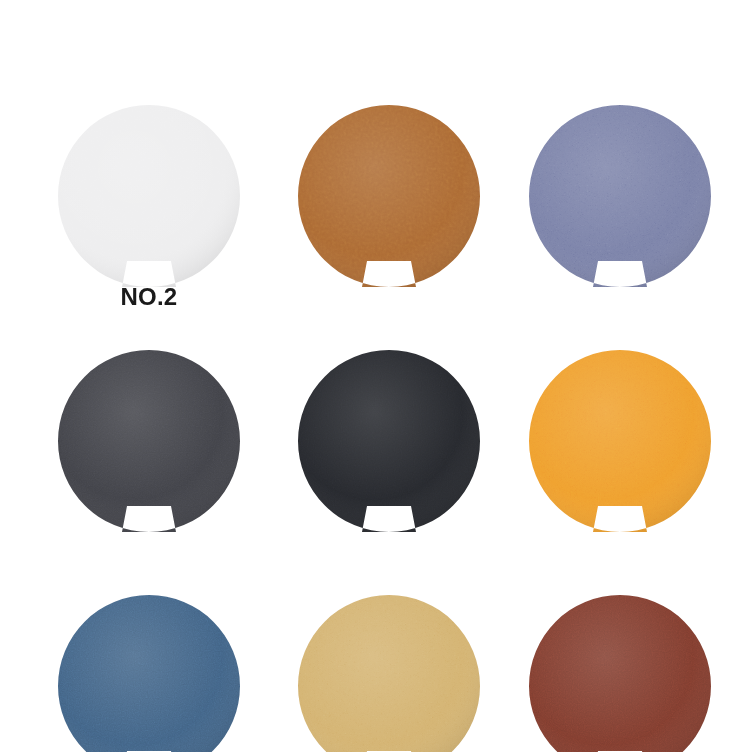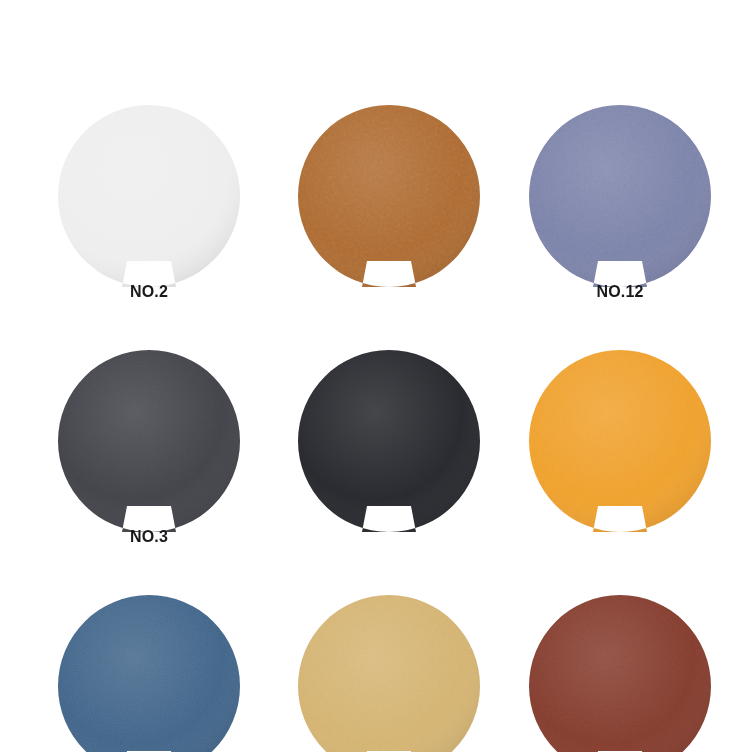--- a/index.html
+++ b/index.html
@@ -55,21 +55,21 @@
     height: 182px;
     overflow: visible;
   }
 
   .swatch-label {
     position: absolute;
     left: 0;
     top: 192px;
     width: 250px;
     text-align: center;
-    font-size: 16px;
+    font-size: 24px;
     font-weight: bold;
     letter-spacing: 0.2px;
     color: #1a1a1a;
     font-family: "Liberation Sans", "DejaVu Sans", sans-serif;
     white-space: nowrap;
   }
 </style>
 </head>
 <body style="background: rgb(255, 255, 255);">
 
@@ -148,21 +148,20 @@
                 <feColorMatrix in="n" type="saturate" values="0"></feColorMatrix>
               </filter>
             </defs>
             <g clip-path="url(#clip6)">
               <rect x="0" y="0" width="182" height="182" fill="#7e85ab"></rect>
               <rect x="0" y="0" width="182" height="182" filter="url(#grain6)" opacity="0.26" style="mix-blend-mode:overlay"></rect>
               <rect x="0" y="0" width="182" height="182" fill="url(#shade6)"></rect>
             </g>
           </svg>
         </div>
-        <div class="swatch-label">NO.12</div>
       </div>
     </div>
     <div class="swatch-row" style="top: 336px;">
       <div class="swatch-cell col-0">
         <div class="swatch-disc">
           <svg viewBox="0 0 182 182" width="182" height="182">
             <defs>
               <clipPath id="clip7">
                 <path d="M 91 0 A 91 91 0 0 1 91 182 A 91 91 0 0 1 91 0 Z M 64 182 L 69 156 L 113 156 L 118 182 Z" clip-rule="evenodd"></path>
               </clipPath>
@@ -176,21 +175,20 @@
                 <feColorMatrix in="n" type="saturate" values="0"></feColorMatrix>
               </filter>
             </defs>
             <g clip-path="url(#clip7)">
               <rect x="0" y="0" width="182" height="182" fill="#3f4046"></rect>
               <rect x="0" y="0" width="182" height="182" filter="url(#grain7)" opacity="0.24" style="mix-blend-mode:overlay"></rect>
               <rect x="0" y="0" width="182" height="182" fill="url(#shade7)"></rect>
             </g>
           </svg>
         </div>
-        <div class="swatch-label">NO.3</div>
       </div>
       <div class="swatch-cell col-1">
         <div class="swatch-disc">
           <svg viewBox="0 0 182 182" width="182" height="182">
             <defs>
               <clipPath id="clip8">
                 <path d="M 91 0 A 91 91 0 0 1 91 182 A 91 91 0 0 1 91 0 Z M 64 182 L 69 156 L 113 156 L 118 182 Z" clip-rule="evenodd"></path>
               </clipPath>
               <radialGradient id="shade8" cx="42%" cy="34%" r="78%">
                 <stop offset="0%" stop-color="#ffffff" stop-opacity="0.14"></stop>

